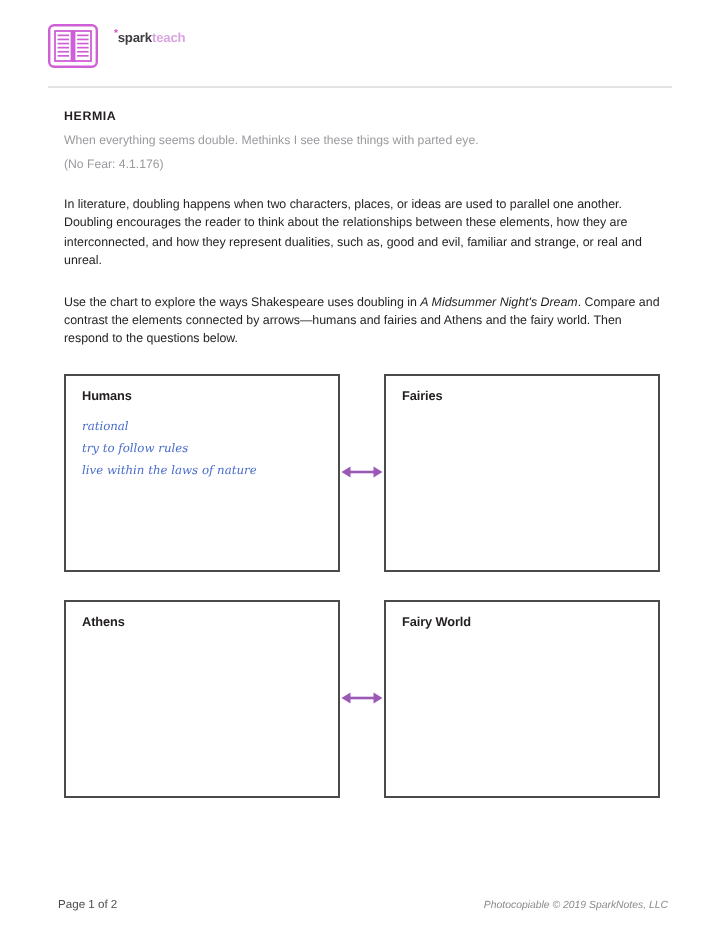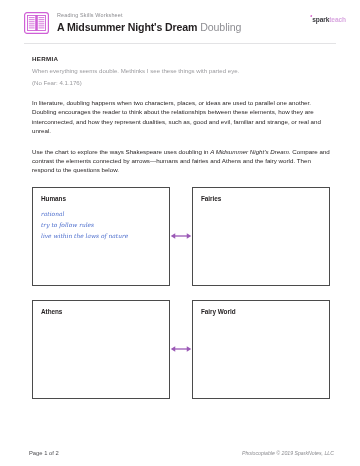--- a/index.html
+++ b/index.html
@@ -214,26 +214,20 @@
         <rect x="29.1" y="10.5" width="11.5" height="1.7"></rect>
         <rect x="29.1" y="14.6" width="11.5" height="1.7"></rect>
         <rect x="29.1" y="18.7" width="11.5" height="1.7"></rect>
         <rect x="29.1" y="22.8" width="11.5" height="1.7"></rect>
         <rect x="29.1" y="26.9" width="11.5" height="1.7"></rect>
         <rect x="29.1" y="31.0" width="11.5" height="1.7"></rect>
       </g>
       <rect x="23.5" y="6" width="3" height="32" fill="#cf5fd6"></rect>
     </svg>
 
-    <div class="header-text">
-      <div class="kicker">Reading Skills Worksheet</div>
-      <div class="title-line">
-        <span class="title-main">A Midsummer Night's Dream</span><span>&nbsp;</span><span class="title-sub">Doubling</span>
-      </div>
-    </div>
 
     <div class="brand">
       <span class="star">*</span><span class="b1">spark</span><span class="b2">teach</span>
     </div>
   </div>
 
   <div class="rule"></div>
 
   <div class="content">
     <div class="speaker">HERMIA</div>

